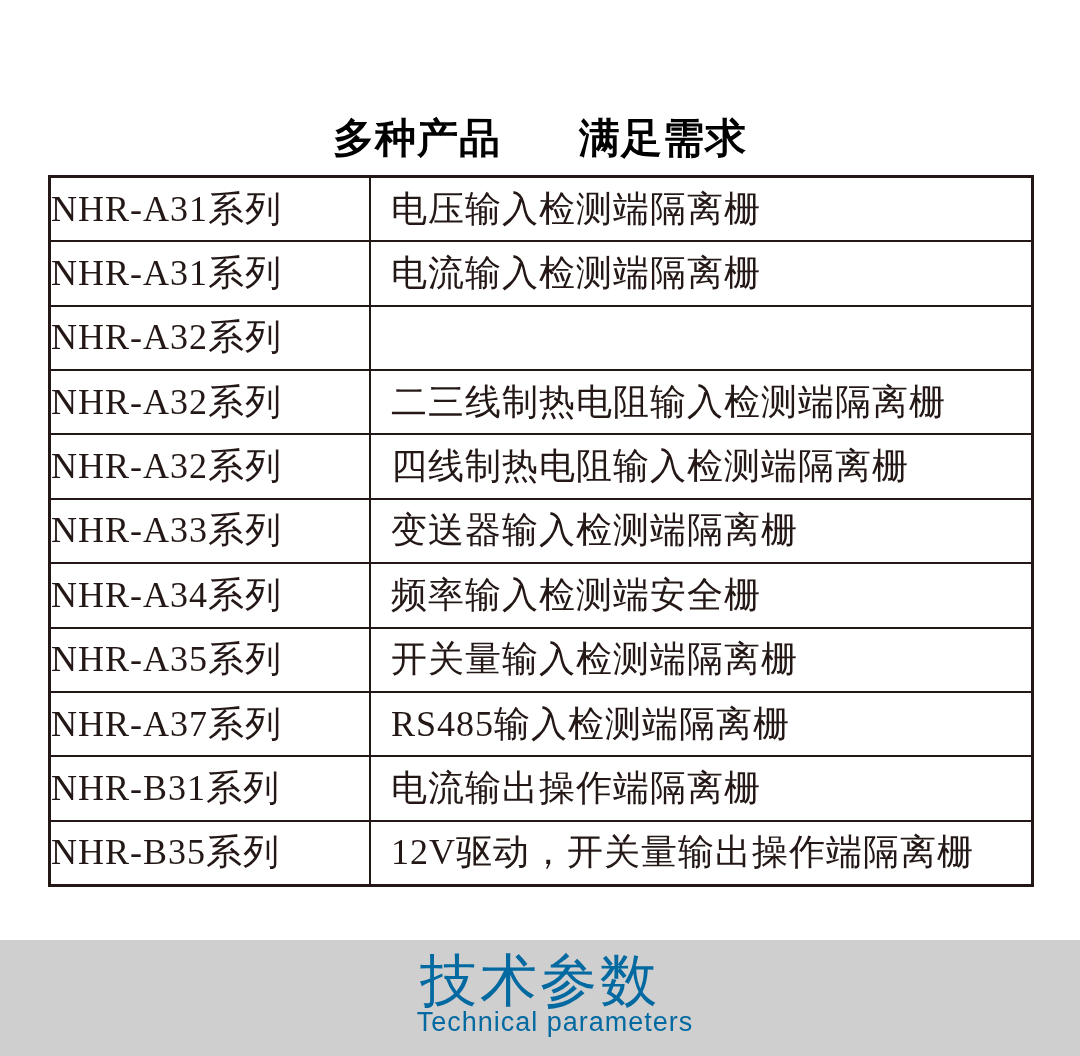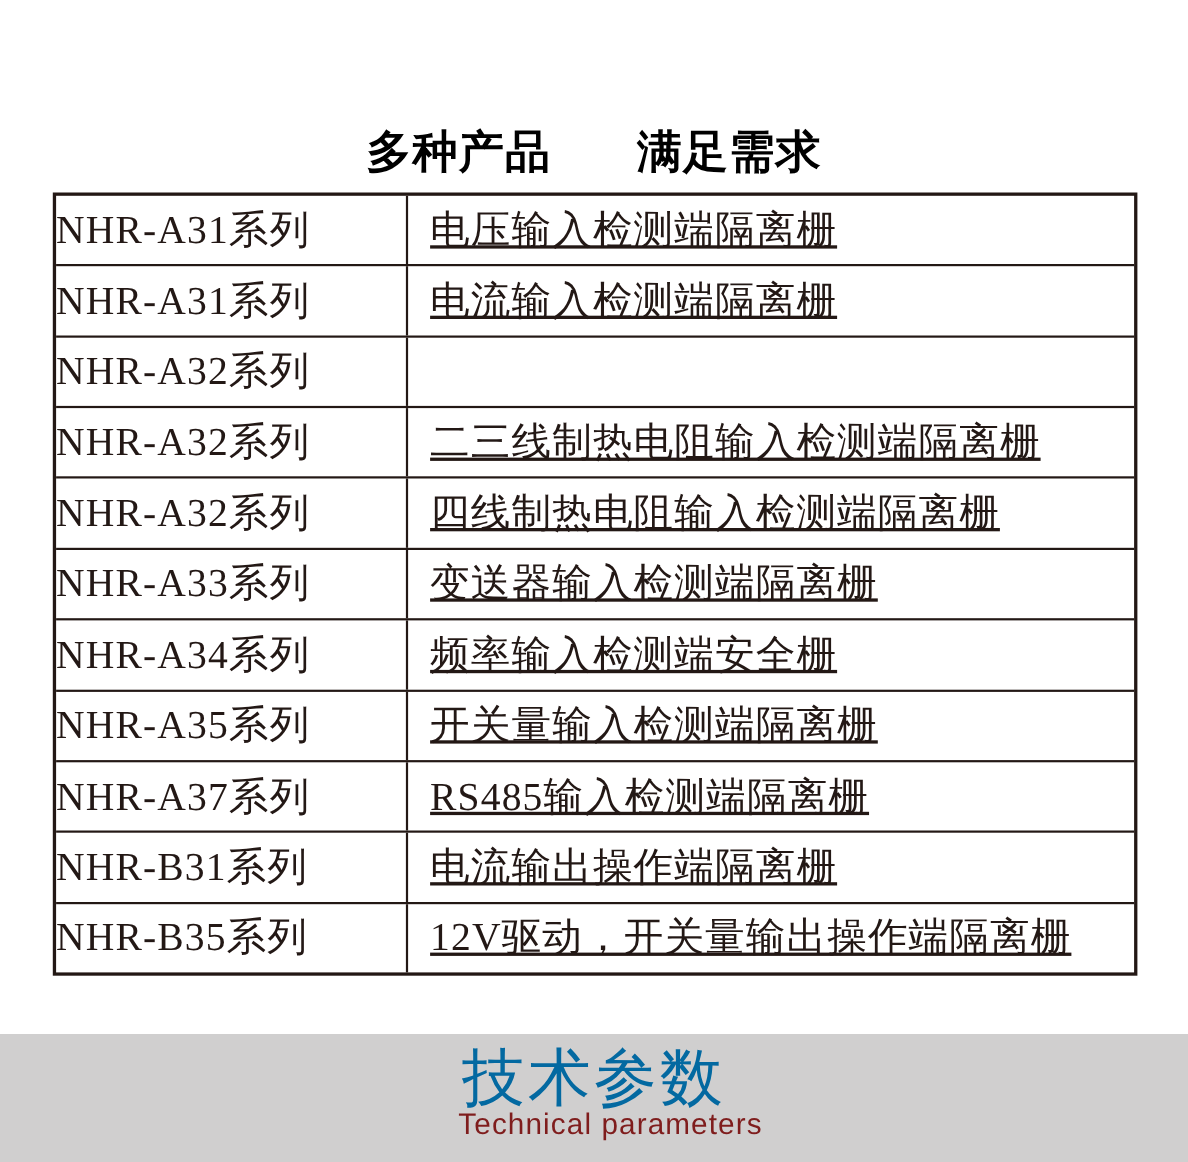--- a/index.html
+++ b/index.html
@@ -68,21 +68,20 @@
     white-space: nowrap;
     overflow: hidden;
   }
   .cell.series {
     width: 320px;
     border-right: 2px solid var(--border-color, #231815);
   }
   .cell.desc {
     flex: 1;
     padding-left: 20px;
-    text-decoration: underline;
   }
 
   
   .section-band {
     position: absolute;
     left: 0;
     top: 908px;
     width: 1080px;
     height: 124px;
     background: var(--band-background, #d0cfcf);
@@ -96,21 +95,21 @@
     letter-spacing: 3px;
     color: #0369a1;
     line-height: 1.1;
   }
   .section-subtitle {
     margin-top: -4px;
     font-family: "Liberation Sans", "DejaVu Sans", sans-serif;
     font-weight: normal;
     font-size: 27px;
     letter-spacing: 1px;
-    color: #7f1d1d;
+    color: #0369a1;
     line-height: 1.1;
     padding-left: 30px;
   }
 </style>
 </head>
 <body>
 
 <div class="page">
 
   <h1 class="page-title"><span>多种产品</span><span class="title-gap"></span><span>满足需求</span></h1>

